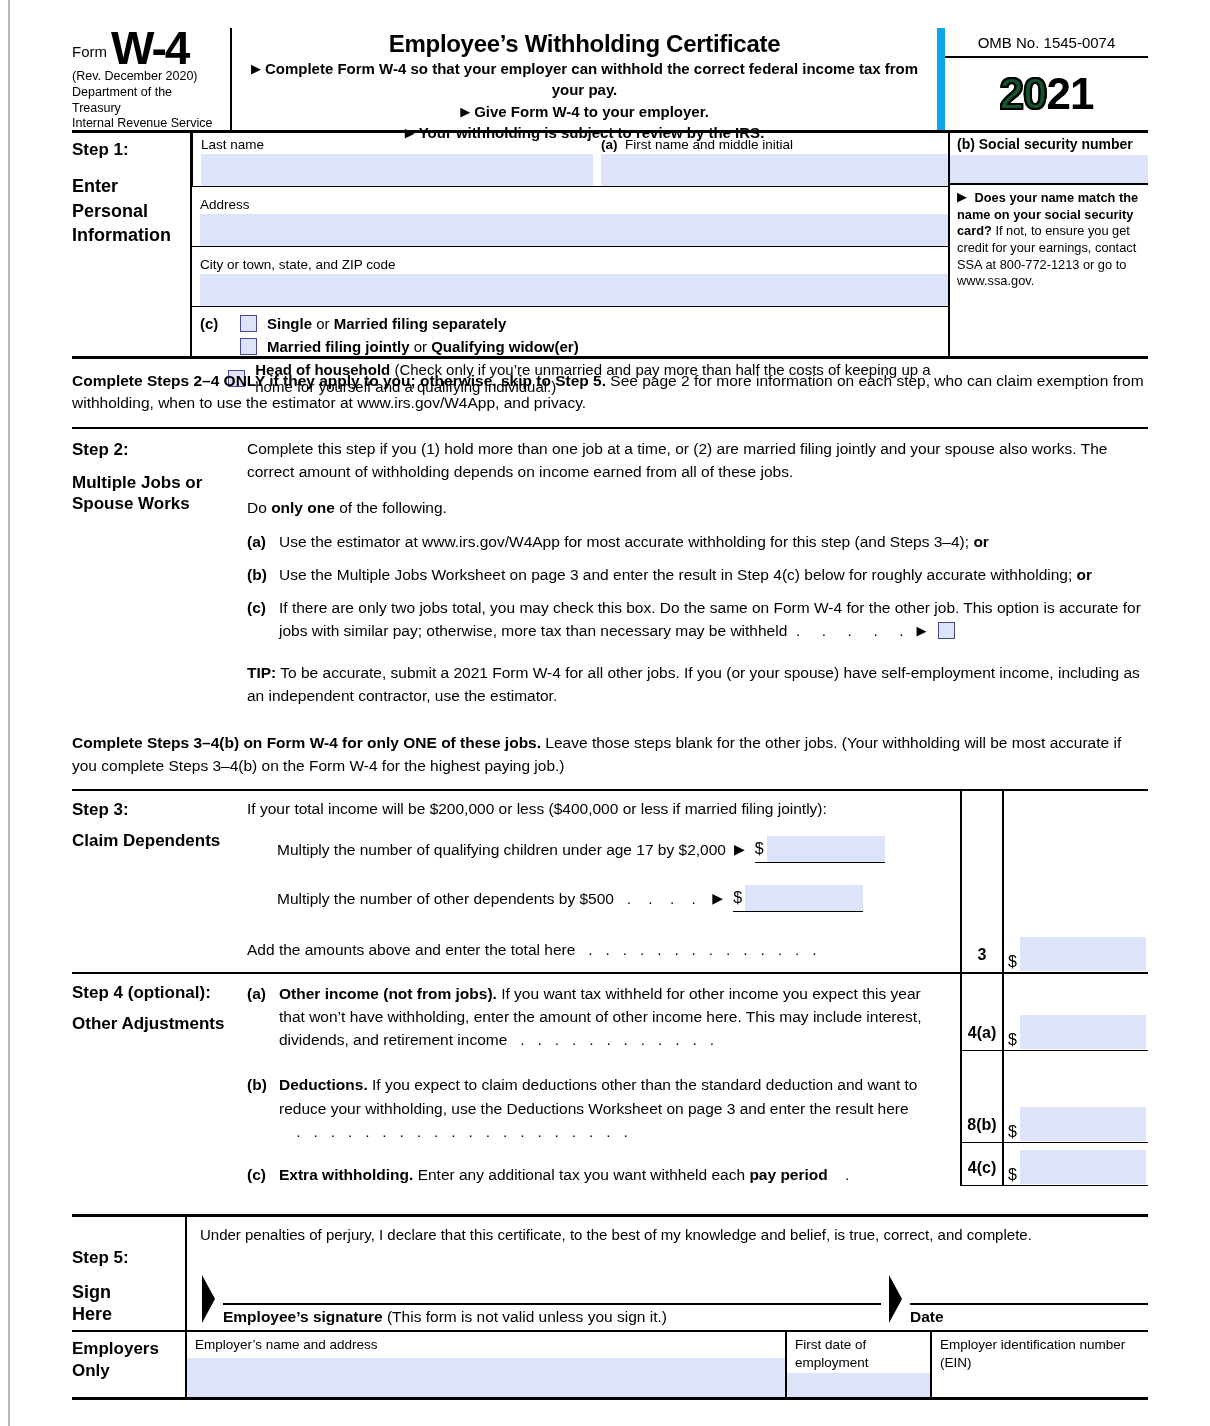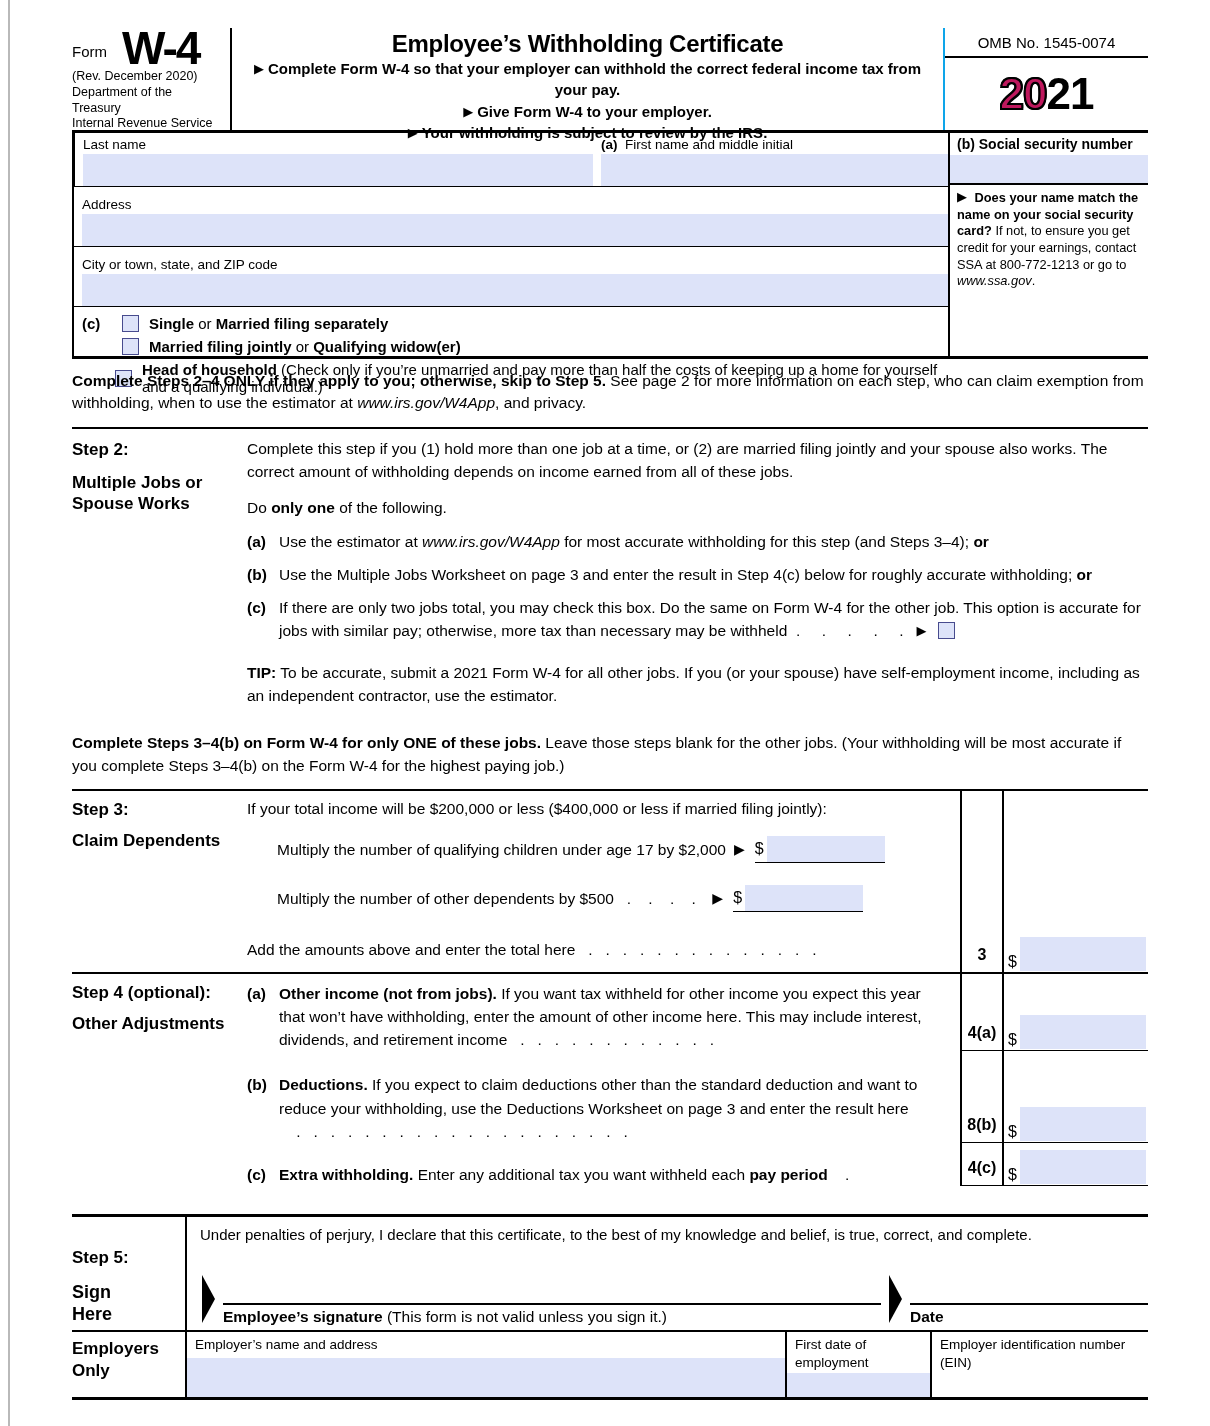--- a/index.html
+++ b/index.html
@@ -4,37 +4,37 @@
 <style>
   * { margin:0; padding:0; box-sizing:border-box; }
   body { background:#fff; font-family:"Liberation Sans","DejaVu Sans",sans-serif; color:#000; }
   .page { position:relative; width:1210px; height:1426px; background:#fff; overflow:hidden; }
   .scan-edge { position:absolute; left:8px; top:0; bottom:0; width:2px; background:#b9b9b9; }
   .content { position:absolute; left:72px; top:28px; width:1076px; }
 
   
   .header { display:flex; border-bottom:3px solid #000; height:105px; }
   .h-left { width:158px; padding-right:6px; }
-  .form-line { display:flex; align-items:flex-end;gap:11px; }
+  .form-line { display:flex; align-items:flex-end; }
   .form-word { font-size:15px; padding-bottom:9px; }
   .form-num { font-size:46px; font-weight:bold; letter-spacing:-2px; line-height:0.9; margin-left:4px; }
   .h-small { font-size:12.5px; line-height:1.25; }
-  .h-center { flex:1; border-left:2px solid #000; border-right:2px solid #0ea5e9; text-align:center; padding:2px 8px 0 8px; }
+  .h-center { flex:1; border-left:2px solid #000; border-right:8px solid #0ea5e9; text-align:center; padding:2px 8px 0 8px; }
   .h-title { font-size:24px; font-weight:bold; letter-spacing:-0.3px; }
   .h-bullet { font-size:15px; font-weight:bold; line-height:1.42; }
   .h-right { width:203px; display:flex; flex-direction:column; }
   .omb { font-size:15px; text-align:center; padding:6px 0 5px 0; border-bottom:2px solid #000; }
   .year { flex:1; display:flex; align-items:center; justify-content:center; font-size:44px; font-weight:bold; letter-spacing:-1px; }
-  .year-outline { color:#be185d; -webkit-text-stroke:2px #000; text-shadow:-1px -1px 0 #000,1px -1px 0 #000,-1px 1px 0 #000,1px 1px 0 #000; }
+  .year-outline { color:#14532d; -webkit-text-stroke:2px #000; text-shadow:-1px -1px 0 #000,1px -1px 0 #000,-1px 1px 0 #000,1px 1px 0 #000; }
   .arrow { font-size:13px; vertical-align:1px; margin-right:4px; }
 
   
   .blue { background:#dde3f9; }
   .bold { font-weight:bold; }
-  .italic { font-style:italic; }
+  .italic { }
   .dots { white-space:pre; }
   .step-label { font-size:17px; font-weight:bold; line-height:1.25; }
   .body-text { font-size:15.5px; line-height:1.5; }
 
   
   .step1 { display:flex; border-bottom:3px solid #000; height:226px; }
   .s1-label { width:118px; padding-top:6px; }
   .s1-label .sub { margin-top:14px; font-size:18px; line-height:1.35; }
   .s1-main { flex:1; border-left:2px solid #000; display:flex; flex-direction:column; }
   .s1-rowA { display:flex; border-bottom:1px solid #000; }
@@ -147,20 +147,24 @@
       <div class="h-right">
         <div class="omb">OMB No. 1545-0074</div>
         <div class="year">
           <span class="year-outline">20</span>
             <span>21</span>
         </div>
       </div>
     </div>
 
     <div class="step1">
+      <div class="s1-label">
+        <div class="step-label">Step 1:</div>
+        <div class="step-label sub">Enter Personal Information</div>
+      </div>
       <div class="s1-main">
         <div class="s1-rowA">
           <div class="s1-cell s1-last">
             <div class="cell-label">Last name</div>
             <div class="input-box blue"></div>
           </div>
           <div class="s1-cell s1-first">
             <div class="cell-label"><span class="bold">(a)</span>&nbsp;&nbsp;<span>First name and middle initial</span></div>
             <div class="input-box blue"></div>
           </div>

